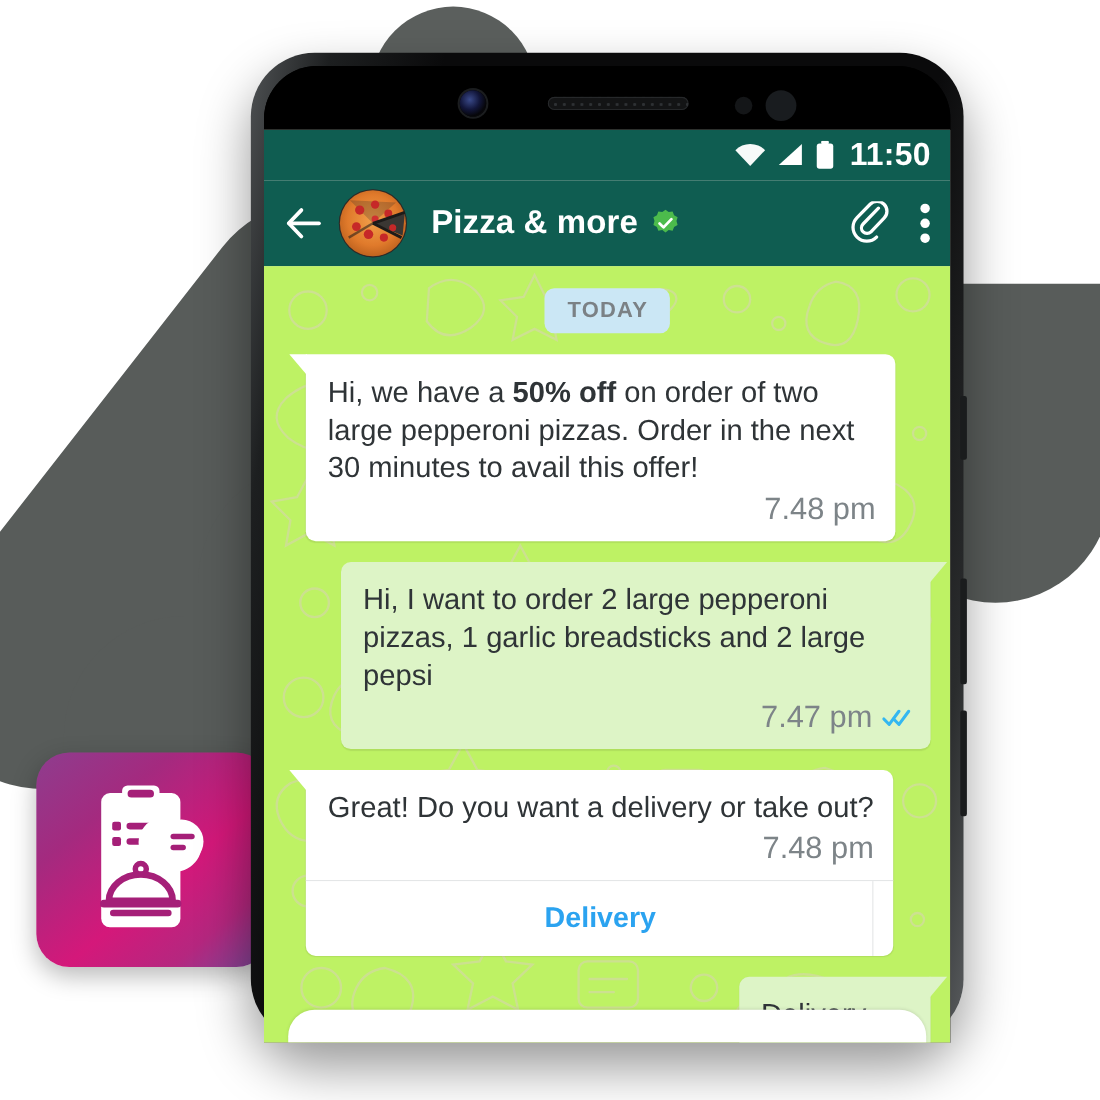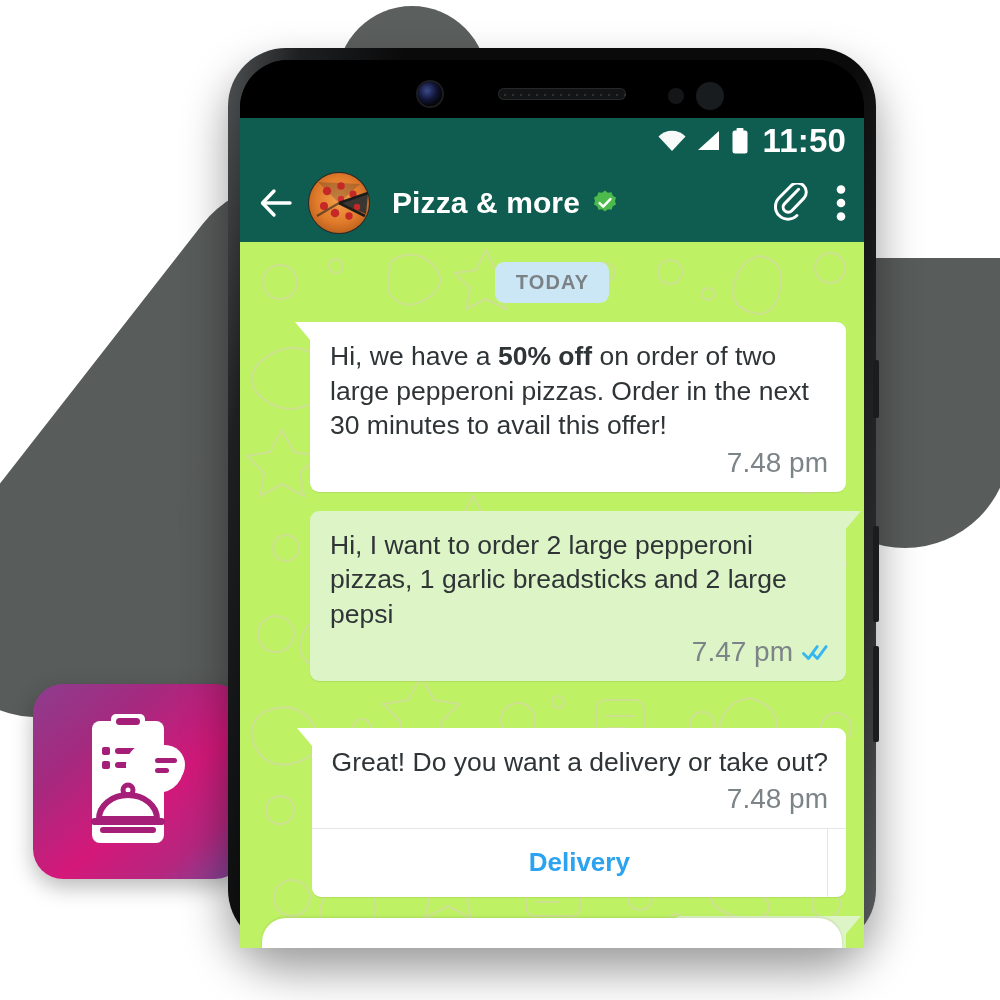--- a/index.html
+++ b/index.html
@@ -120,21 +120,21 @@
   }
 
   
   .statusbar {
     height: 46px;
     background: #0F5D51;
     display: flex; align-items: center; justify-content: flex-end;
     padding-right: 18px; gap: 9px;
     color: #ffffff;
   }
-  .sb-time { font-size: 33px; font-weight: 700; letter-spacing: .2px; margin-left: 4px;}
+  .sb-time { font-size: 29px; font-weight: 700; letter-spacing: .2px; margin-left: 4px;}
   .ico { display:block; }
 
   
   .chat-header {
     height: 78px;
     background: #0F5D51;
     display: flex; align-items: center;
     padding: 0 18px 0 14px;
     gap: 8px;
   }
@@ -168,21 +168,21 @@
   .doodles { position:absolute; inset:0; opacity:.5; pointer-events:none; }
 
   .day-row { position: relative; display:flex; justify-content:center; padding-top: 20px; }
   .day-pill {
     background: #CBE7F5; color: #7b8185;
     font-size: 20px; font-weight: 700; letter-spacing: 1.1px;
     padding: 9px 20px 9px 21px; border-radius: 9px;
   }
 
   .row { position: relative; display:flex; margin-top: 19px; }
-  .row.in  { justify-content: flex-end; padding-left: 20px; }
+  .row.in  { justify-content: flex-start; padding-left: 20px; }
   .row.out { justify-content: flex-end; }
 
   .bubble {
     position: relative;
     max-width: 498px;
     padding: 17px 18px 10px 20px;
     border-radius: 9px;
     box-shadow: 0 1px 1px rgba(0,0,0,0.08);
     font-size: 26.5px;
     line-height: 1.31;
@@ -204,21 +204,21 @@
   }
   .bubble .txt b { font-weight: 700; }
   .meta {
     display:flex; align-items:center; justify-content:flex-end;
     gap: 9px; margin-top: 2px;
   }
   .meta .time { font-size: 28px; color:#7d8488; }
   .ticks { width: 26px; height: 17px; }
 
   
-  .bubble.qr { padding-bottom: 0; max-width: 512px; margin-top: 28px; }
+  .bubble.qr { padding-bottom: 0; max-width: 512px; }
   .qr-divider { height: 1px; background: #e4e6e7; margin: 10px -18px 0 -20px; }
   .qr-actions { display:flex; }
   .qr-btn {
     flex: 1 1 50%;
     text-align: center;
     color: #2BA3F0;
     font-size: 26px;
     font-weight: 700;
     padding: 16px 0 18px 0;
     cursor: pointer;

